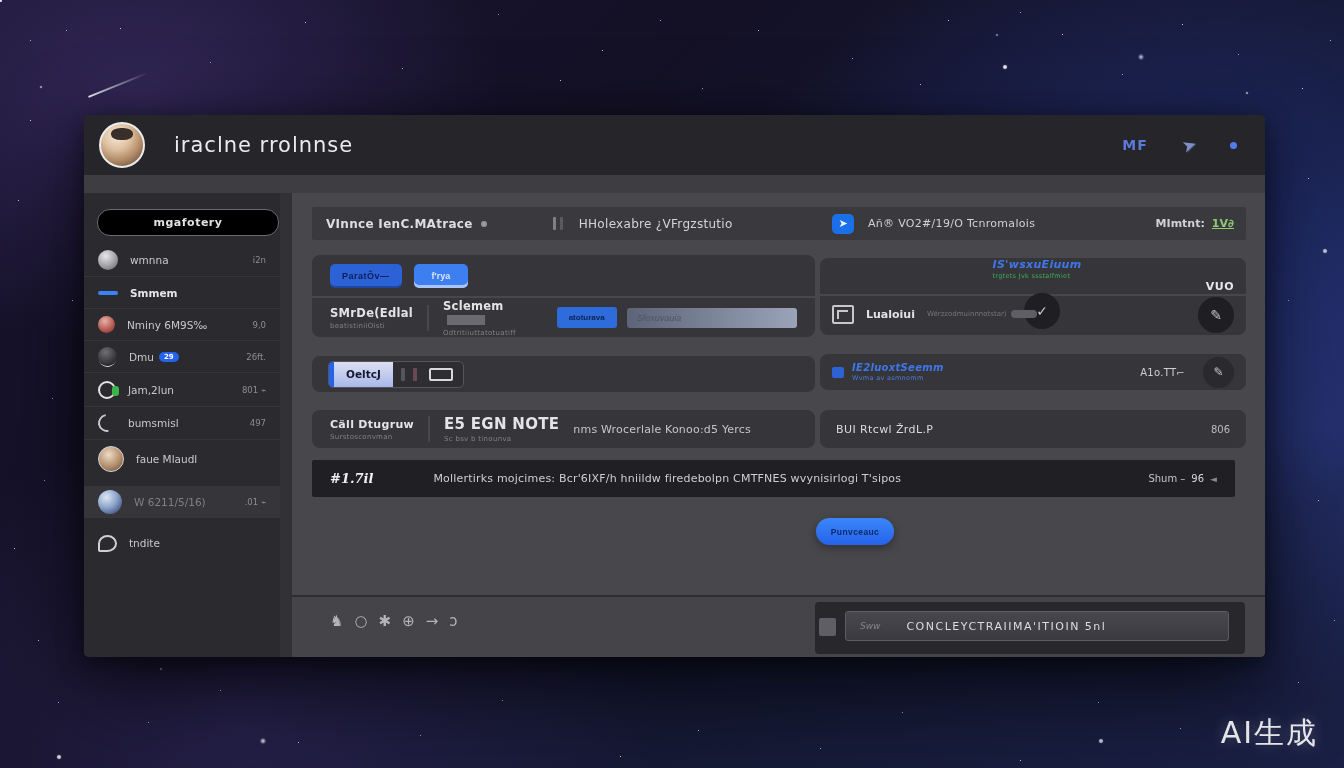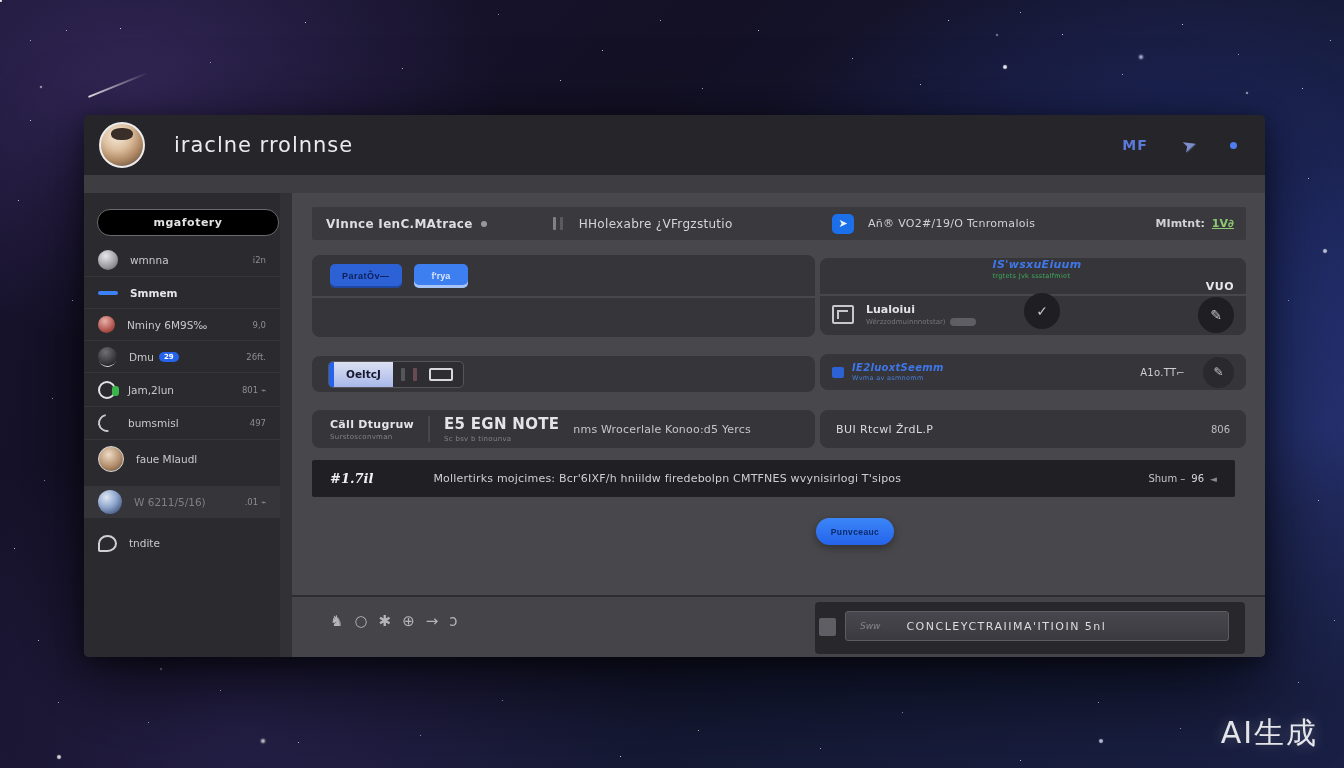--- a/index.html
+++ b/index.html
@@ -299,35 +299,48 @@
         <span class="t1">Añ® VO2#/19/O Tcnromalois</span>
         <span class="t3">MImtnt:</span>
         <span class="t4">1V∂</span>
       </div>
 
       <div class="card card-l1">
         <div class="rowA">
           <button class="btn-blue1">ParatÔv—</button>
           <button class="btn-blue2">f'rya</button>
         </div>
+        <div class="rowB">
+          <span class="fld">
+            <span class="ft">SMrDe(Edlal</span>
+            <span class="fs">beatistiniiOisti</span>
+          </span>
+          <span class="v-div"></span>
+          <span class="fld">
+            <span class="ft"><span>Sclemem</span><span class="gray-tag"></span></span>
+            <span class="fs">Odtritiiuttatotuatiff</span>
+          </span>
+          <button class="btn-action">atoturava</button>
+          <input class="grad-input" value="Sfexuvauia" style="">
+        </div>
       </div>
 
       <div class="card card-r1">
         <div class="rowA">
           <span class="logo-block"></span>
           <span class="logo-stack">
             <span class="logo-blue">IS'wsxuEiuum</span>
             <span class="logo-sub">trgtets Jvk ssstalfmiet</span>
           </span>
           <span class="rV">VUO</span>
           <button class="circ-btn">✓</button>
         </div>
         <div class="rowB">
           <span class="sq-icon"></span>
-          <span style="display:flex;flex-direction:column">
+          <span style="display:flex;">
             <span class="r2-title">Lualoiui</span>
             <span class="r2-sub"><span>Wérzzodmuinnnotstar)</span><span class="r2-pill"></span></span>
           </span>
           <button class="circ-btn" style="margin-left:auto">✎</button>
         </div>
       </div>
 
       <div class="card card-l2">
         <span class="seg-wrap">
           <span class="seg-main">OeltcJ</span>

